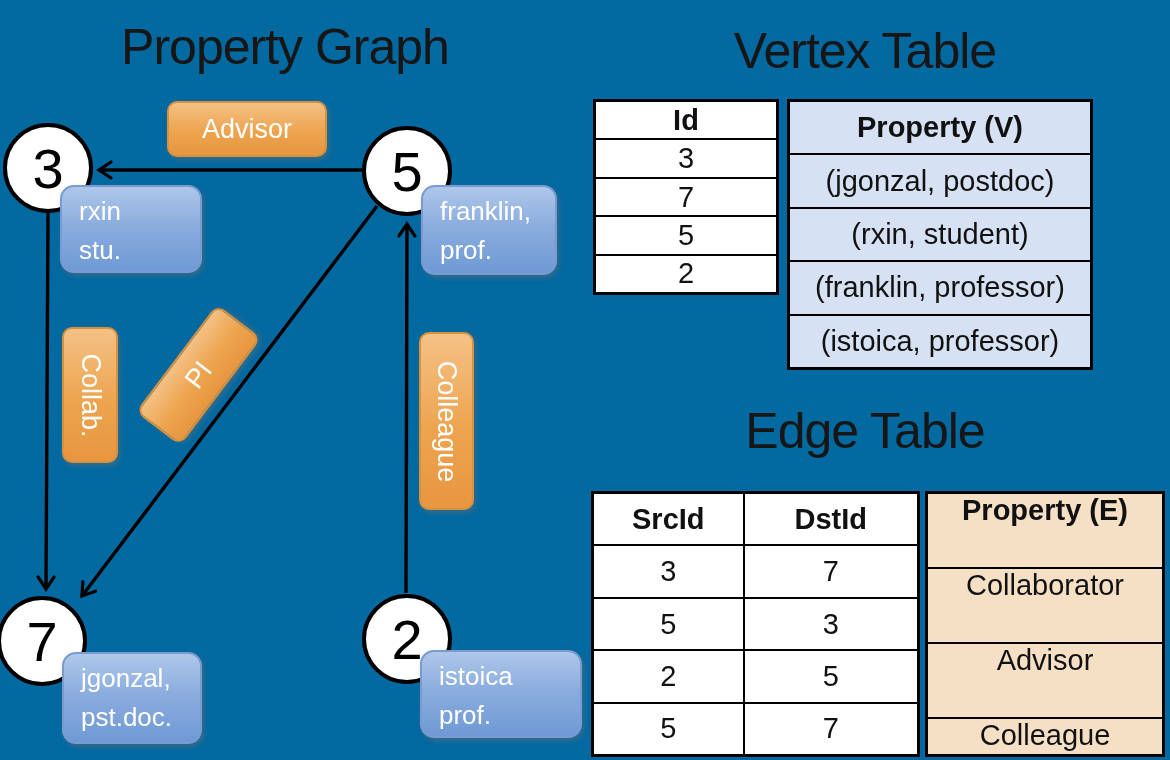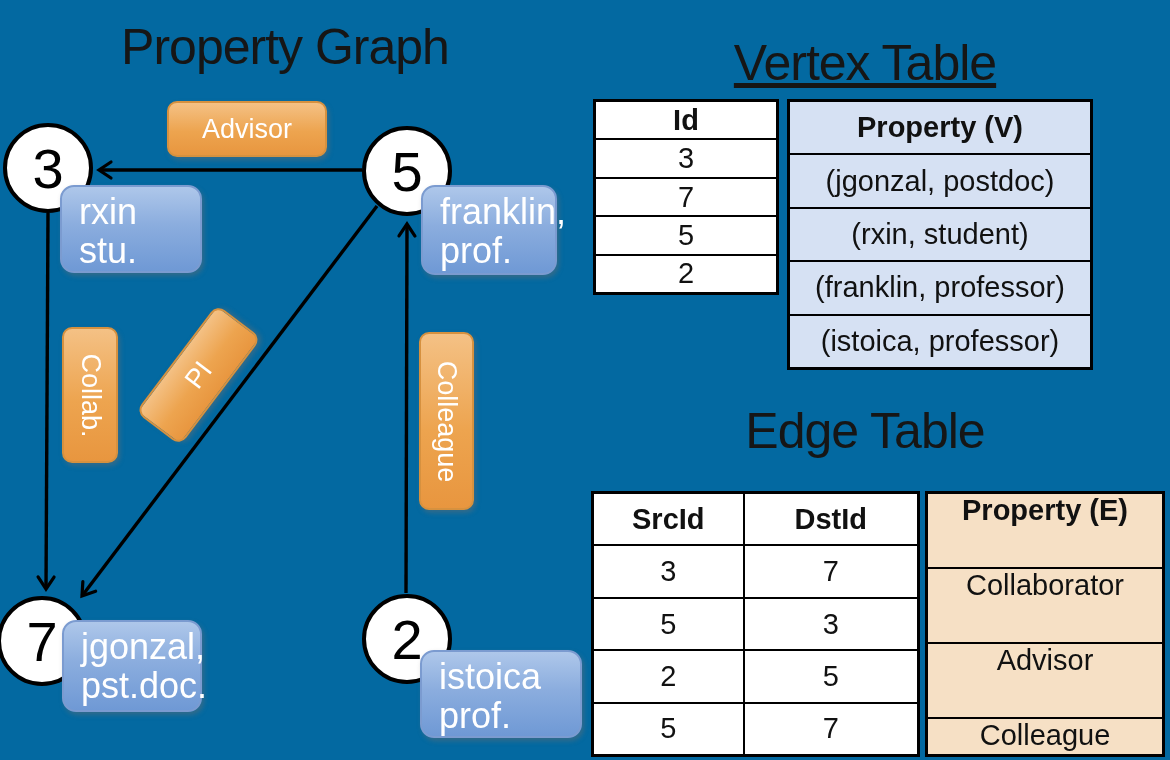--- a/index.html
+++ b/index.html
@@ -17,21 +17,21 @@
     position:absolute; width:90px; height:90px; box-sizing:border-box;
     border:4px solid #000; border-radius:50%; background:#fff; z-index:2;
     display:flex; align-items:center; justify-content:center;
     font-size:56px; font-weight:300; color:#000;
   }
   .vbox {
     position:absolute; z-index:3; box-sizing:border-box;
     background:linear-gradient(180deg,#aec7ea 0%,#8badde 45%,#6f99d5 100%);
     border:2px solid #7b9bd0; border-radius:14px;
     box-shadow:2px 3px 5px rgba(110,110,110,.45);
-    color:#fff; font-size:36px; line-height:39px; padding:5px 0 0 17px;
+    color:#fff; font-size:26px; line-height:39px; padding:5px 0 0 17px;
   }
   .elabel {
     position:absolute; z-index:3; box-sizing:border-box;
     background:linear-gradient(180deg,#f4c185 0%,#eda44f 55%,#e8963f 100%);
     border:2px solid #d6913f; border-radius:10px;
     box-shadow:2px 3px 5px rgba(110,110,110,.45);
     color:#fff; font-size:27px;
     display:flex; align-items:center; justify-content:center;
   }
   .elabel .rot { transform:rotate(90deg); white-space:nowrap; }
@@ -91,39 +91,39 @@
   </div>
 
   <div class="vbox" style="left:60px;top:185px;width:142px;height:88px;">
     <div>rxin</div>
     <div>stu.</div>
   </div>
   <div class="vbox" style="left:421px;top:185px;width:136px;height:90px;">
     <div>franklin,</div>
     <div>prof.</div>
   </div>
-  <div class="vbox" style="left:62px;top:620px;width:140px;height:92px;">
+  <div class="vbox" style="left:62px;top:652px;width:140px;height:92px;">
     <div>jgonzal,</div>
     <div>pst.doc.</div>
   </div>
   <div class="vbox" style="left:420px;top:650px;width:162px;height:88px;">
     <div>istoica</div>
     <div>prof.</div>
   </div>
 
   <div class="elabel" style="left:167px;top:101px;width:160px;height:56px;">Advisor</div>
   <div class="elabel" style="left:62px;top:327px;width:56px;height:136px;">
     <span class="rot">Collab.</span>
   </div>
   <div class="elabel pi" style="left:131px;top:347px;width:135px;height:56px;">PI</div>
   <div class="elabel" style="left:419px;top:332px;width:55px;height:178px;">
     <span class="rot">Colleague</span>
   </div>
 
-  <div class="title" style="left:560px;top:34px;width:610px;text-decoration:underline;">Vertex Table</div>
+  <div class="title" style="left:560px;top:22px;width:610px;">Vertex Table</div>
 
   <div class="tbox" style="left:593px;top:99px;width:186px;height:196px;">
     <div class="cell head">Id</div>
     <div class="cell">3</div>
     <div class="cell">7</div>
     <div class="cell">5</div>
     <div class="cell">2</div>
   </div>
 
   <div class="tbox blue" style="left:787px;top:99px;width:306px;height:271px;">

